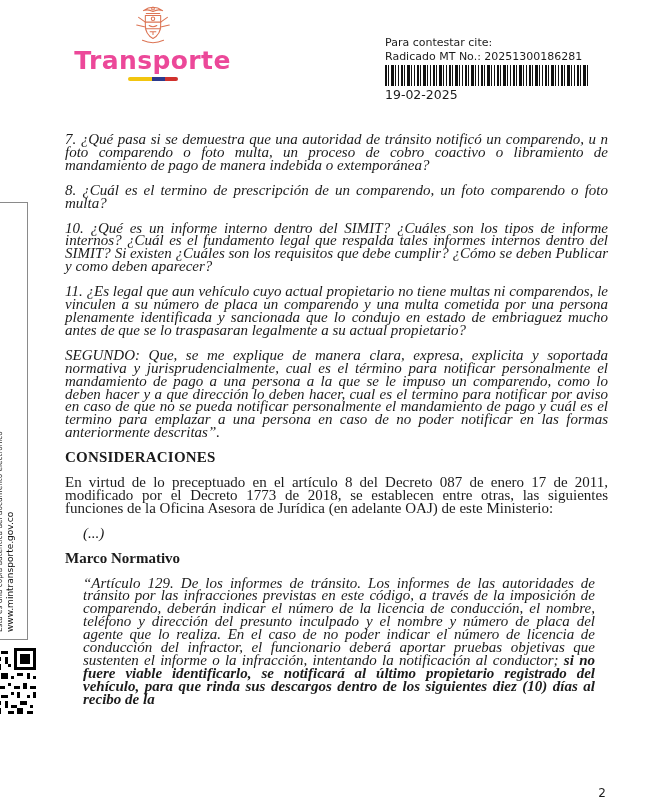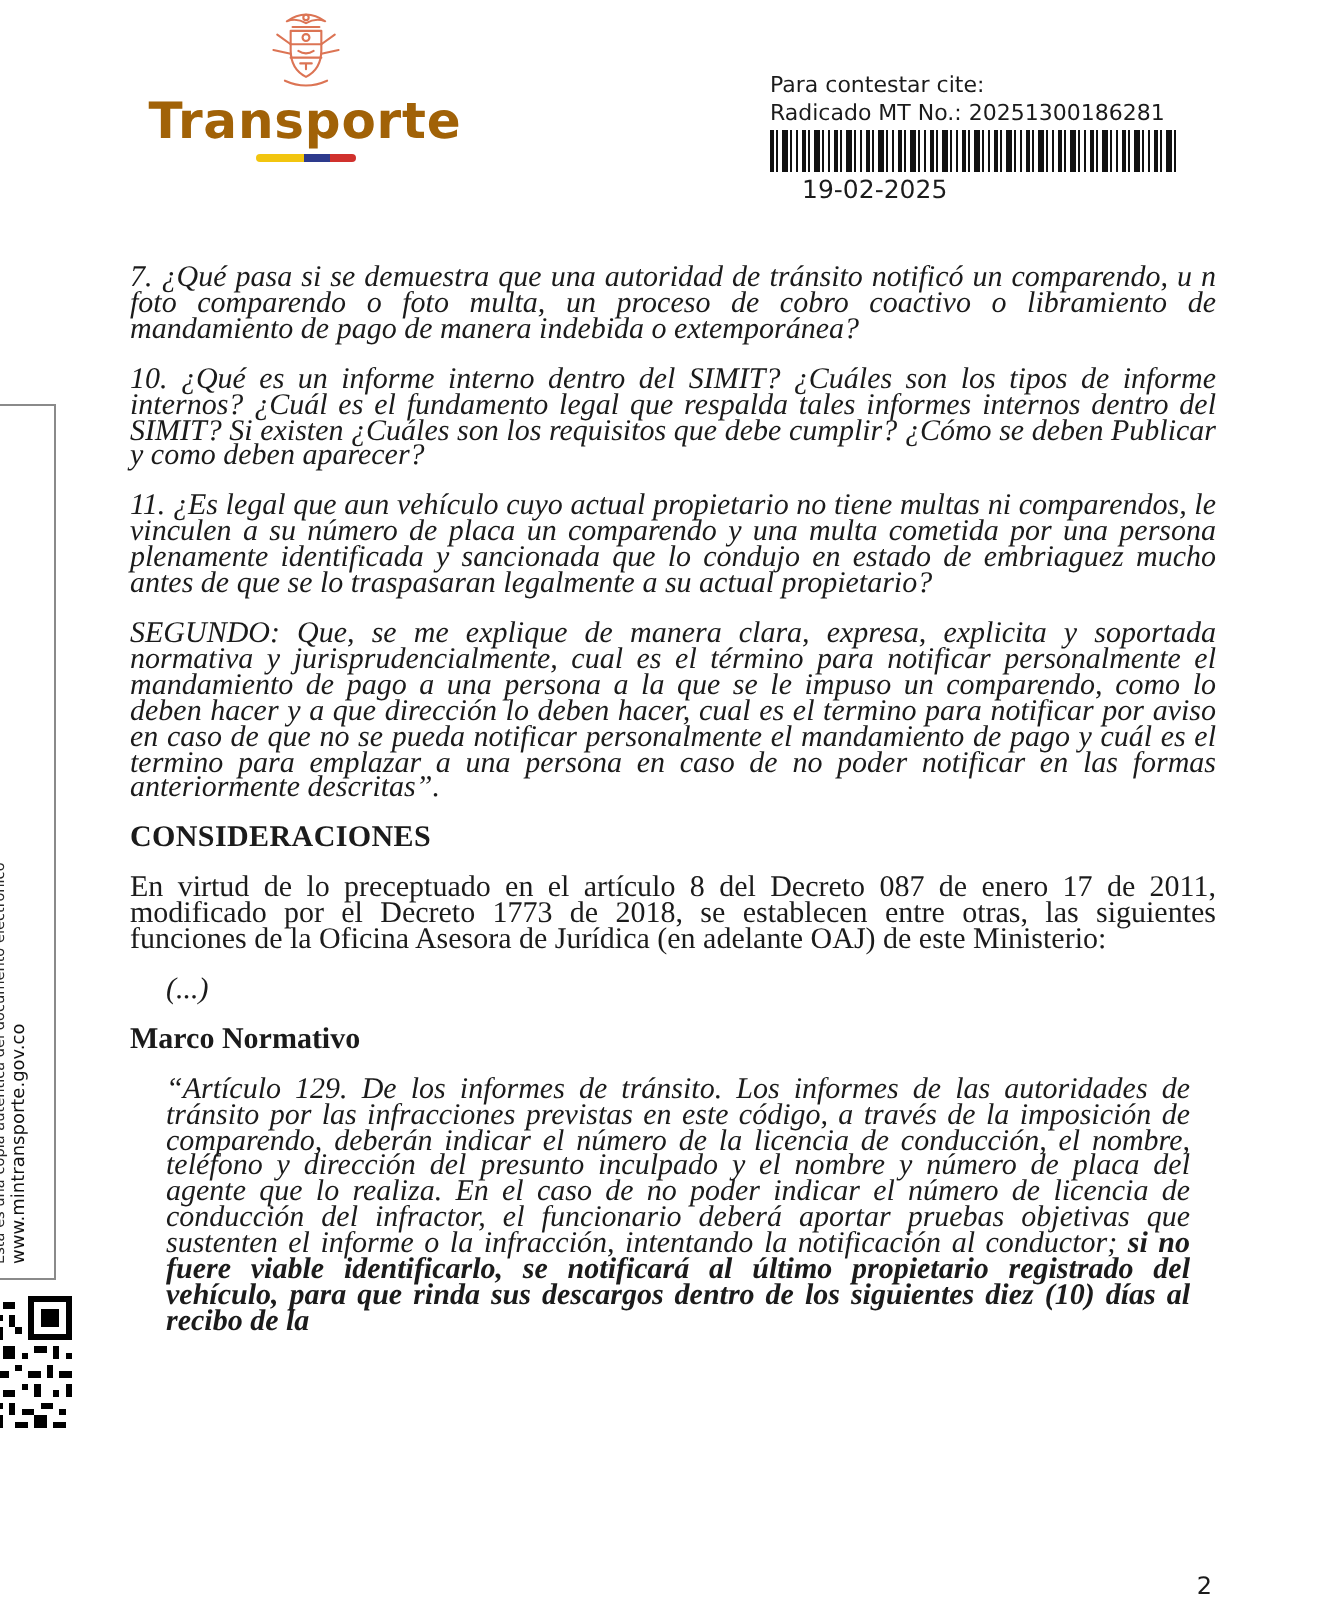--- a/index.html
+++ b/index.html
@@ -7,37 +7,37 @@
     position:relative; width:672px; height:805px; margin:0 auto;
     background:#ffffff; overflow:hidden;
     font-family:"DejaVu Sans","Liberation Sans",sans-serif;
     color:#1b1b1b;
   }
 
   
   .logo-block { position:absolute; left:70px; top:2px; width:165px; text-align:center; }
   .crest { display:block; margin:0 auto; }
   .brand {
-    font-size:25px; font-weight:bold; color:#a16207; letter-spacing:0.4px;
+    font-size:25px; font-weight:bold; color:#ec4899; letter-spacing:0.4px;
     line-height:26px; font-family:"DejaVu Sans","Liberation Sans",sans-serif;
   }
   .flag-bar { width:50px; height:4px; margin:3px auto 0; display:flex; border-radius:2px; overflow:hidden; }
   .flag-bar .y { flex:0 0 24px; background:#f2c50f; }
   .flag-bar .b { flex:0 0 13px; background:#2d3a8c; }
   .flag-bar .r { flex:0 0 13px; background:#d0312d; }
 
   .reply-block { position:absolute; left:385px; top:36px; width:230px; font-size:11px; line-height:13.5px; }
   .barcode {
     width:205px; height:21px; margin-top:2px;
     background:repeating-linear-gradient(90deg,
       #111 0 2px, #fff 2px 3px, #111 3px 4px, #fff 4px 6px,
       #111 6px 9px, #fff 9px 10px, #111 10px 11px, #fff 11px 13px,
       #111 13px 14px, #fff 14px 16px);
   }
-  .reply-date { font-size:12.5px; margin-top:2px;margin-left:16px; }
+  .reply-date { font-size:12.5px; margin-top:2px; }
 
   
   .side-box {
     position:absolute; left:-14px; top:202px; width:40px; height:436px;
     border:1px solid #8a8a8a; background:#fff;
   }
   .side-rot {
     position:absolute; left:-5px; top:632px; width:424px;
     transform:rotate(-90deg); transform-origin:0 0;
     white-space:nowrap;
@@ -113,20 +113,21 @@
 
   <div class="reply-block">
     <div>Para contestar cite:</div>
     <div>Radicado MT No.: 20251300186281</div>
     <div class="barcode"></div>
     <div class="reply-date">19-02-2025</div>
   </div>
 
   <div class="body-text">
     <p class="q">7. ¿Qué pasa si se demuestra que una autoridad de tránsito notificó un comparendo, u n foto comparendo o foto multa, un proceso de cobro coactivo o libramiento de mandamiento de pago de manera indebida o extemporánea?</p>
+    <p class="q">8. ¿Cuál es el termino de prescripción de un comparendo, un foto comparendo o foto multa?</p>
     <p class="q">10. ¿Qué es un informe interno dentro del SIMIT? ¿Cuáles son los tipos de informe internos? ¿Cuál es el fundamento legal que respalda tales informes internos dentro del SIMIT? Si existen ¿Cuáles son los requisitos que debe cumplir? ¿Cómo se deben Publicar y como deben aparecer?</p>
     <p class="q">11. ¿Es legal que aun vehículo cuyo actual propietario no tiene multas ni comparendos, le vinculen a su número de placa un comparendo y una multa cometida por una persona plenamente identificada y sancionada que lo condujo en estado de embriaguez mucho antes de que se lo traspasaran legalmente a su actual propietario?</p>
     <p class="q">SEGUNDO: Que, se me explique de manera clara, expresa, explicita y soportada normativa y jurisprudencialmente, cual es el término para notificar personalmente el mandamiento de pago a una persona a la que se le impuso un comparendo, como lo deben hacer y a que dirección lo deben hacer, cual es el termino para notificar por aviso en caso de que no se pueda notificar personalmente el mandamiento de pago y cuál es el termino para emplazar a una persona en caso de no poder notificar en las formas anteriormente descritas”.</p>
 
     <p class="considerations">CONSIDERACIONES</p>
 
     <p>En virtud de lo preceptuado en el artículo 8 del Decreto 087 de enero 17 de 2011, modificado por el Decreto 1773 de 2018, se establecen entre otras, las siguientes funciones de la Oficina Asesora de Jurídica (en adelante OAJ) de este Ministerio:</p>
 
     <p class="quote">(...)</p>
 

